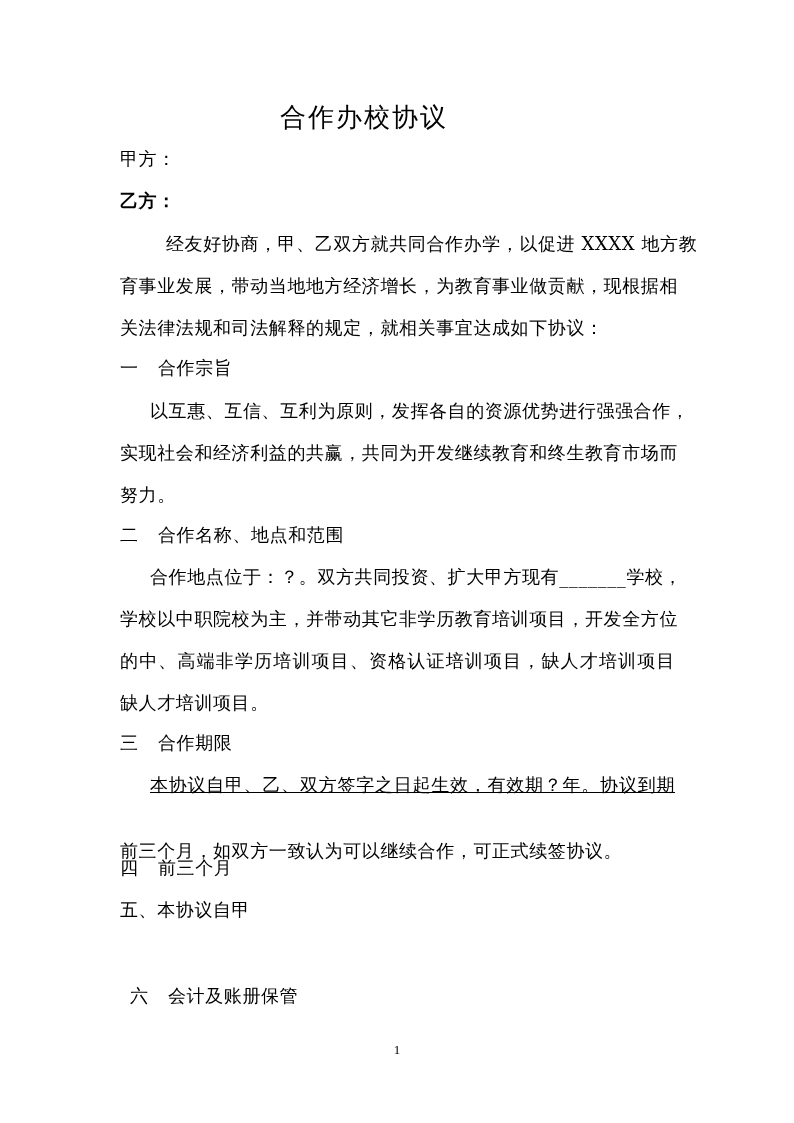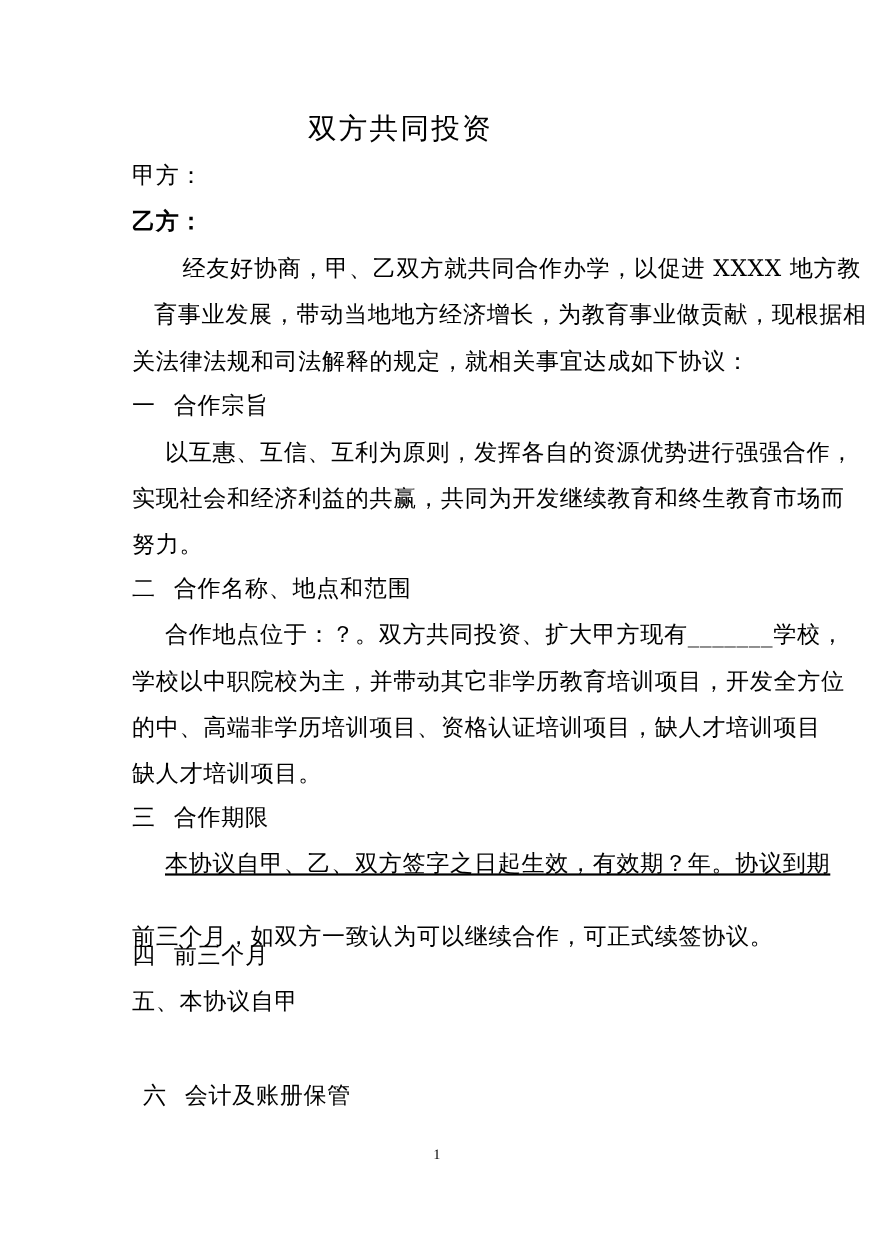--- a/index.html
+++ b/index.html
@@ -11,21 +11,21 @@
       width: 794px;
       height: 1123px;
       position: relative;
       overflow: hidden;
       font-family: "DejaVu Serif", "Liberation Serif", serif;
       color: #000000;
     }
     .line {
       position: absolute;
       left: 120px;
-      font-size: 21px;
+      font-size: 18px;
       line-height: 22px;
       white-space: nowrap;
       letter-spacing: 0.6px;
     }
     .title {
       position: absolute;
       left: 280px;
       top: 101px;
       font-size: 26px;
       line-height: 32px;
@@ -49,27 +49,27 @@
       text-align: center;
       font-size: 13px;
       font-family: "Liberation Serif", serif;
     }
   </style>
 </head>
 <body>
 
 <div>
 
-  <div class="title">双方共同投资</div>
+  <div class="title">合作办校协议</div>
 
   <div class="line" style="top:148px;">甲方：</div>
   <div class="line" style="top:190px;font-weight:bold;">乙方：</div>
 
   <div class="line justify" style="top:233px; left:166px; width:509px;">经友好协商，甲、乙双方就共同合作办学，以促进 XXXX 地方教</div>
-  <div class="line justify" style="top:275px;margin-left:20px;">育事业发展，带动当地地方经济增长，为教育事业做贡献，现根据相</div>
+  <div class="line justify" style="top:275px;">育事业发展，带动当地地方经济增长，为教育事业做贡献，现根据相</div>
   <div class="line" style="top:317px;">关法律法规和司法解释的规定，就相关事宜达成如下协议：</div>
 
   <div class="line heading" style="top:357px;">
     <span class="num">一</span><span>合作宗旨</span>
   </div>
   <div class="line justify" style="top:400px; left:150px; width:525px;">以互惠、互信、互利为原则，发挥各自的资源优势进行强强合作，</div>
   <div class="line justify" style="top:442px;">实现社会和经济利益的共赢，共同为开发继续教育和终生教育市场而</div>
   <div class="line" style="top:484px;text-align:center;">努力。</div>
 
   <div class="line heading" style="top:524px;">

